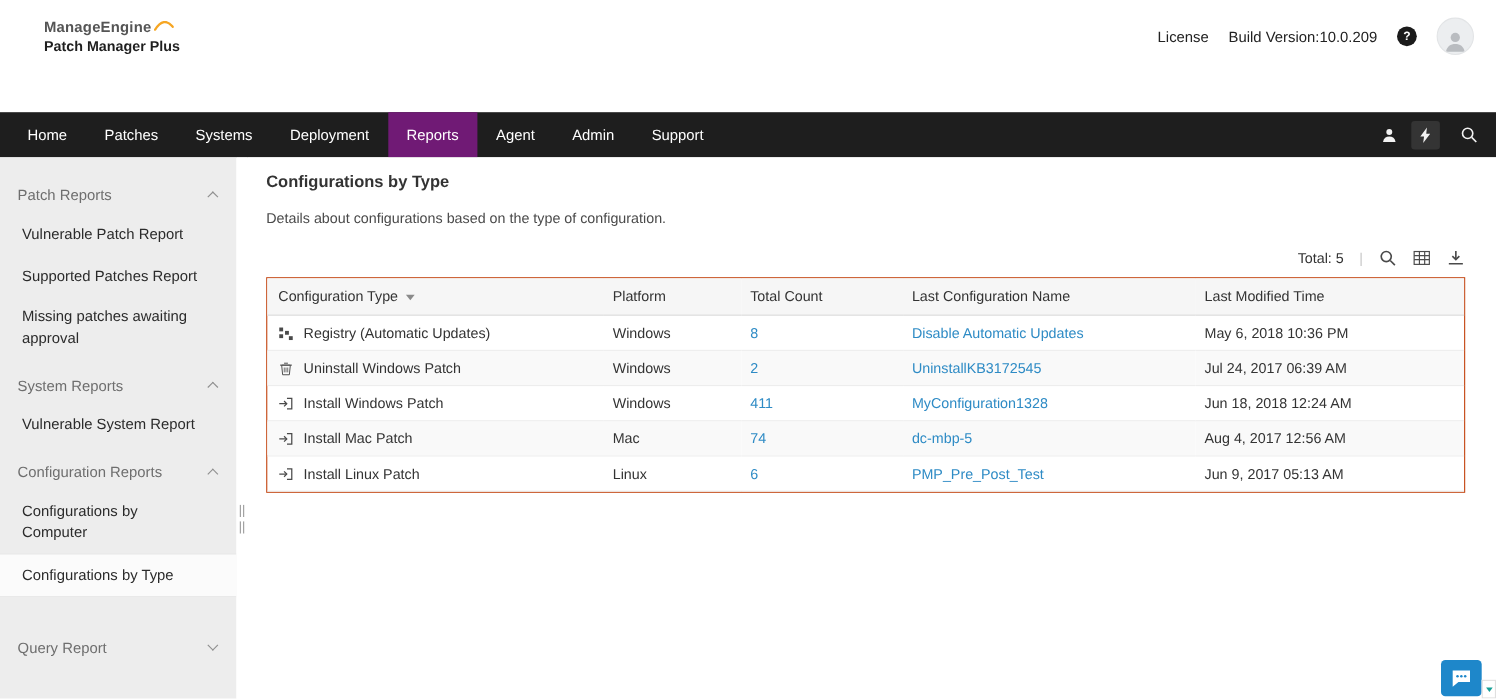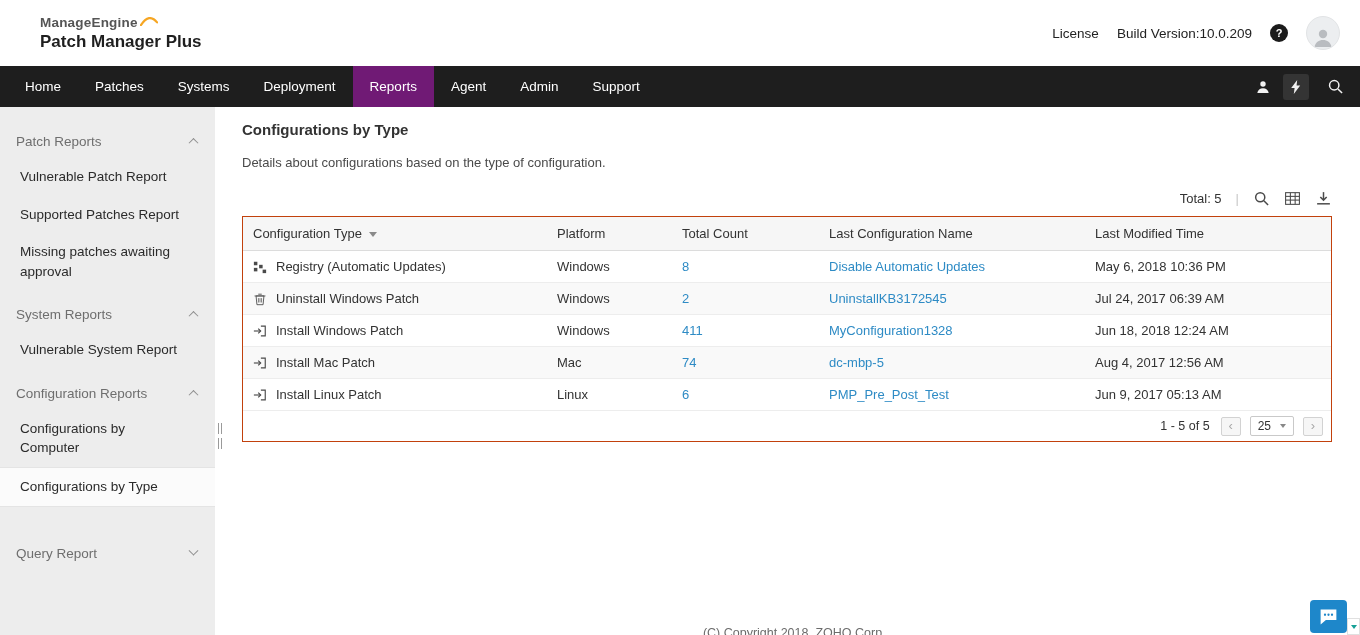--- a/index.html
+++ b/index.html
@@ -18,21 +18,21 @@
     justify-content: space-between;
     align-items: center;
     padding: 0 20px 0 16px;
     background: #fff;
     margin-left: 24px;
   }
   .logo { cursor: pointer; }
   .logo-top { display: flex; align-items: flex-end; gap: 2px; }
   .brand { font-size: 13.5px; font-weight: 700; color: #555; letter-spacing: .2px; }
   .swoosh { width: 18px; height: 9px; margin-bottom: 4px; }
-  .product { font-size: 17px; font-weight: 700; color: #1f1f1f; margin-top: 2px; }
+  .product { font-size: 13px; font-weight: 700; color: #1f1f1f; margin-top: 2px; }
   .topbar-right { display: flex; align-items: center; gap: 18px; }
   .tb-link { font-size: 13.5px; color: #222; cursor: pointer; }
   .tb-text { font-size: 13.5px; color: #222; }
   .help {
     width: 18px; height: 18px; border-radius: 50%;
     background: #1b1b1b; color: #fff; font-size: 11px; font-weight: 700;
     display: flex; align-items: center; justify-content: center; cursor: pointer;
   }
   .avatar {
     width: 34px; height: 34px; border-radius: 50%;
@@ -42,20 +42,21 @@
   }
   .avatar svg { width: 24px; height: 24px; }
 
   
   .navbar {
     height: 41px;
     background: #1e1e1e;
     display: flex;
     align-items: stretch;
     padding-left: 8px;
+    margin-top: 36px;
   }
   .nav-item {
     color: #fff; font-size: 13.5px;
     line-height: 41px; padding: 0 17px;
     cursor: pointer; white-space: nowrap;
   }
   .nav-item.active { background: #701a75; }
   .nav-right { margin-left: auto; display: flex; align-items: center; gap: 7px; padding-right: 12px; }
   .nav-icon { width: 26px; height: 26px; display: flex; align-items: center; justify-content: center; color: #f2f2f2; cursor: pointer; }
   .nav-icon svg { width: 16px; height: 16px; }
@@ -415,29 +416,20 @@
                 </span>
               </td>
             <td>Linux</td>
             <td><a class="blue">6</a></td>
             <td><a class="blue">PMP_Pre_Post_Test</a></td>
             <td>Jun 9, 2017 05:13 AM</td>
           </tr>
         </tbody>
       </table>
 
-      <div class="pager">
-        <span class="pg-range">1 - 5 of 5</span>
-        <span class="pg-btn">‹</span>
-        <span class="pg-size">
-          <span>25</span>
-          <i class="dd-caret"></i>
-        </span>
-        <span class="pg-btn">›</span>
-      </div>
     </div>
 
     <div class="footer-copy">(C) Copyright 2018, ZOHO Corp</div>
   </div>
 </div>
 
 <div class="chat-btn">
   <svg viewBox="0 0 24 24">
     <path d="M3 4h18v12H9l-6 5z" fill="#ffffff"></path>
     <circle cx="8" cy="10" r="1.3" fill="#1e87ca"></circle>

